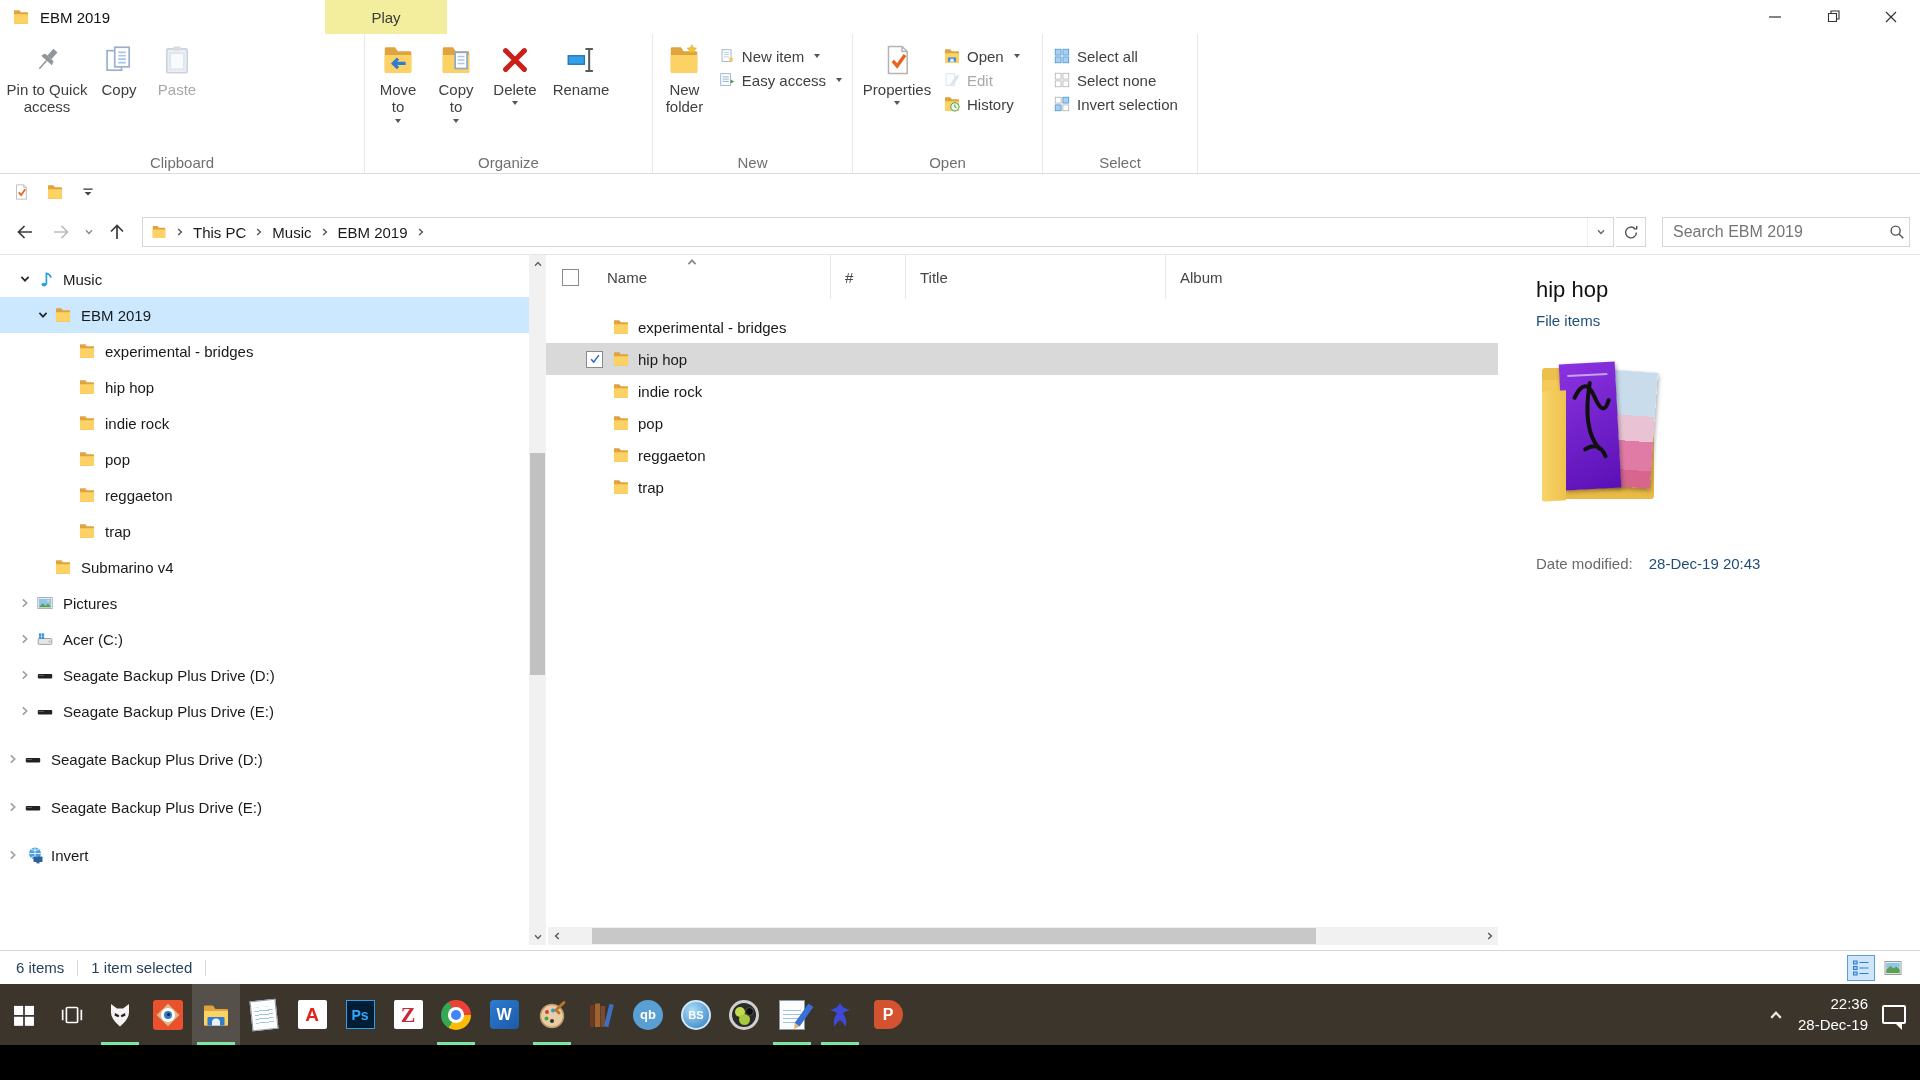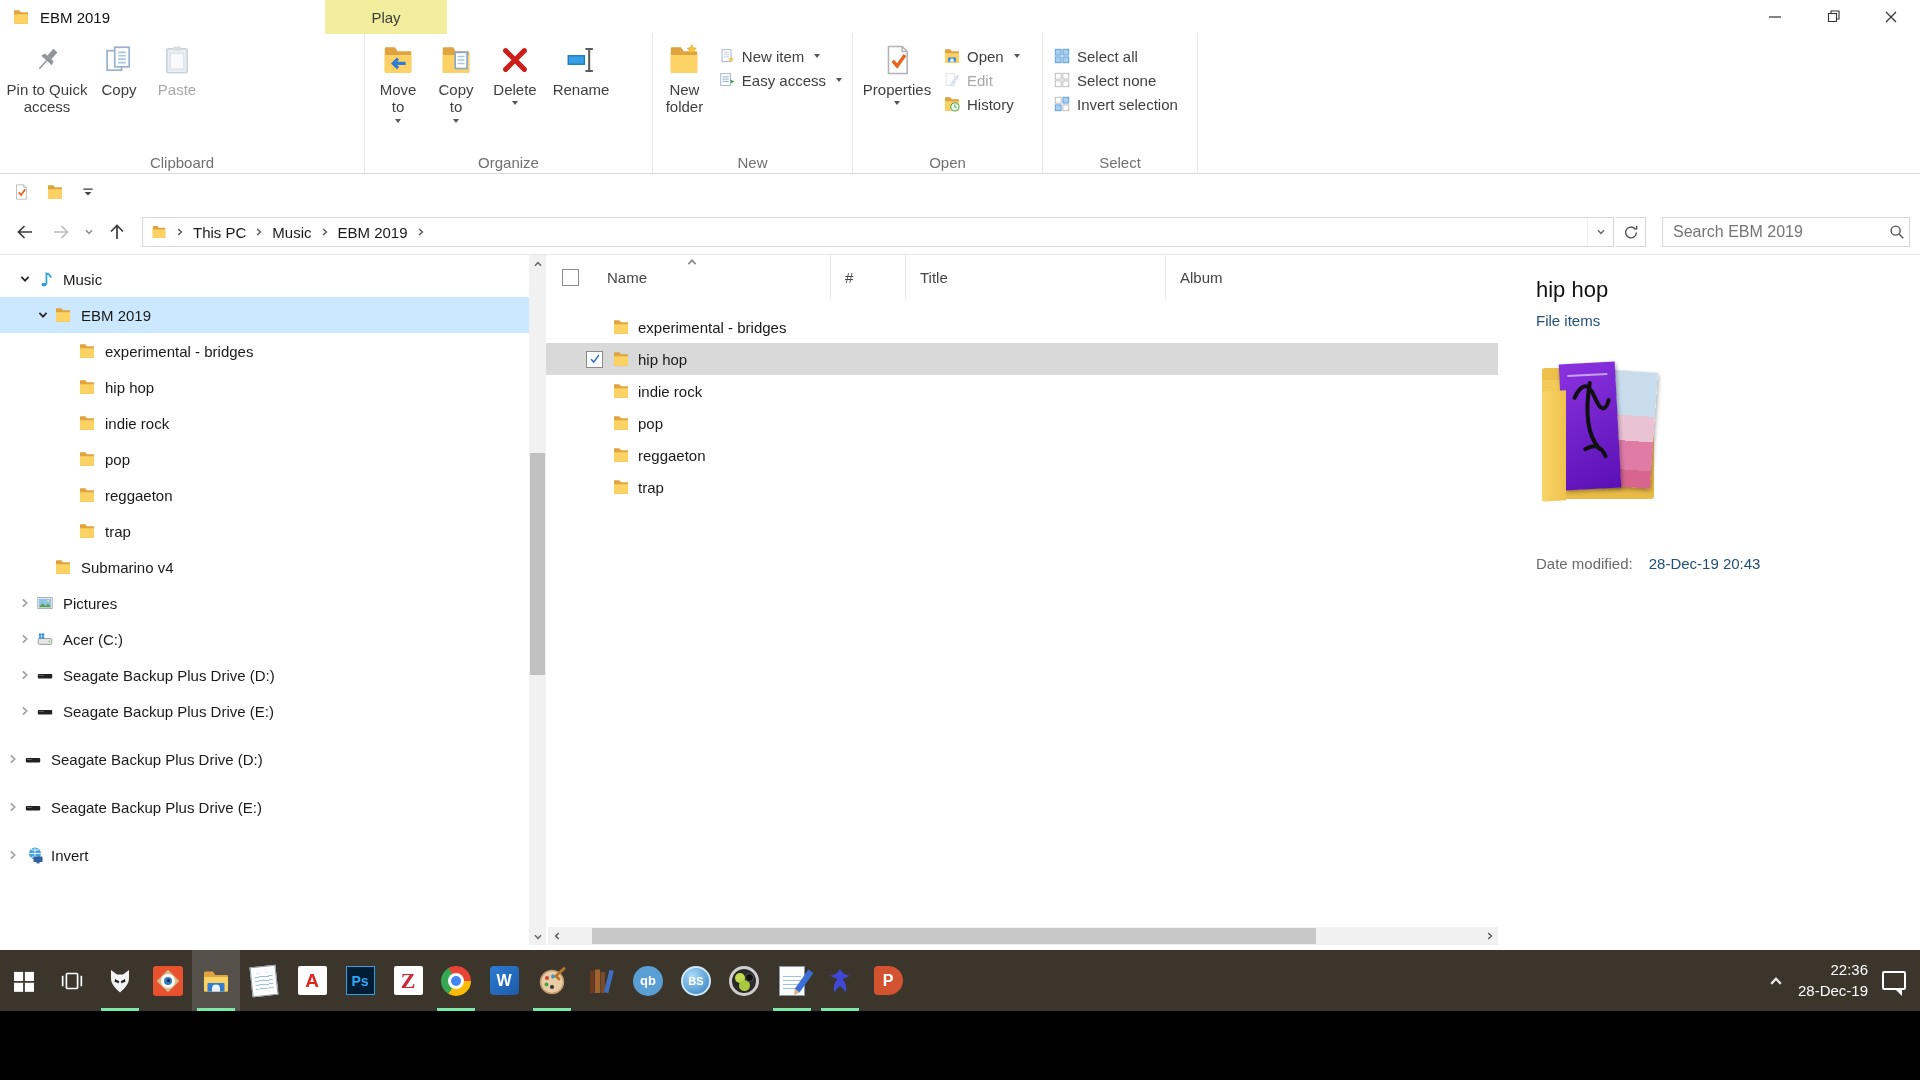--- a/index.html
+++ b/index.html
@@ -969,20 +969,38 @@
         </div>
         <div class="fp-front"></div>
       </div>
       <div class="d-daterow">
         <span class="d-datelabel">Date modified:</span>
         <span class="d-datevalue">28-Dec-19 20:43</span>
       </div>
     </div>
   </div>
 
+  <div class="statusbar">
+    <span>6 items</span>
+    <span class="sb-sep"></span>
+    <span>1 item selected</span>
+    <span class="sb-sep"></span>
+    <div class="sb-right">
+      <div class="viewbtn on">
+          <svg class="i20" viewBox="0 0 20 20">
+            <use href="#s-det"></use>
+          </svg>
+        </div>
+      <div class="viewbtn">
+          <svg class="i20" viewBox="0 0 20 20">
+            <use href="#s-thumbv"></use>
+          </svg>
+        </div>
+    </div>
+  </div>
 
   <div class="taskbar">
     <div class="tb-app">
         <svg width="26" height="26" viewBox="0 0 30 30">
           <use href="#s-start"></use>
         </svg>
       </div>
     <div class="tb-app">
         <svg width="28" height="28" viewBox="0 0 30 30">
           <use href="#s-tview"></use>

